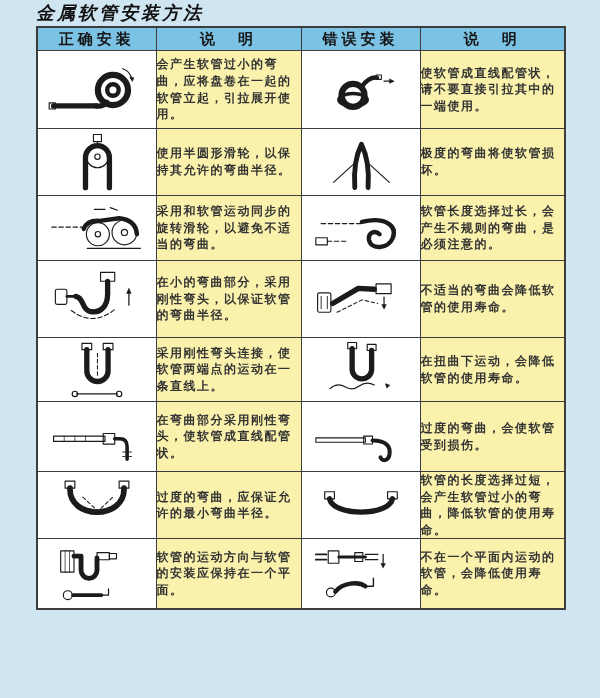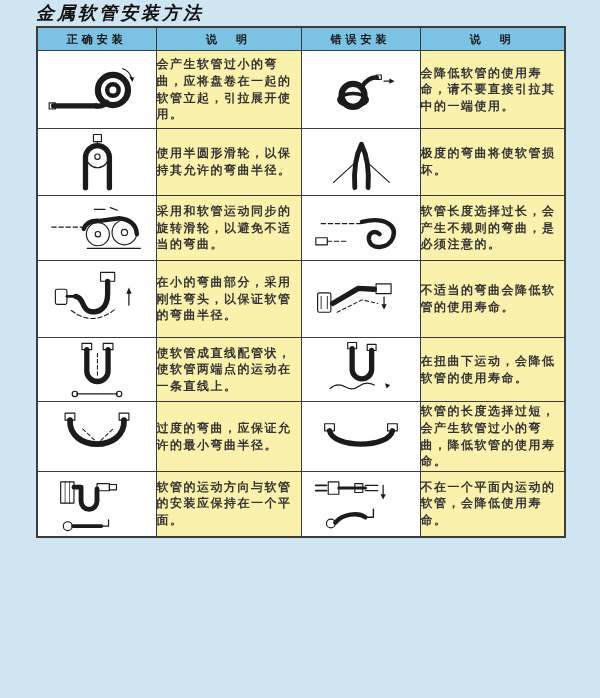--- a/index.html
+++ b/index.html
@@ -19,21 +19,21 @@
     position:absolute;left:36px;top:26px;width:528px;
     border-collapse:collapse;table-layout:fixed;
     border:2px solid var(--line,#3c3c3c);
   }
   table.install th, table.install td{
     border:1px solid var(--line,#3c3c3c);
     padding:0;vertical-align:middle;
   }
   th{
     background:var(--header-bg,#7cc2e4);
-    height:22px;font-size:11px;font-weight:bold;color:#151515;
+    height:22px;font-size:15px;font-weight:bold;color:#151515;
     letter-spacing:4px;text-align:center;
   }
   td.img{background:var(--cell-bg,#ffffff);text-align:center;}
   td.desc{
     background:var(--desc-bg,#faf2ac);
     font-size:12px;font-weight:bold;color:#333;
     letter-spacing:1.5px;line-height:1.38;
     padding:4px 7px 4px 9px;text-align:left;
   }
   tbody tr:nth-child(1){height:78px}
@@ -87,21 +87,21 @@
       <td class="img">
         <svg class="fig" viewBox="0 0 118 70">
           <circle cx="50" cy="41" r="13" stroke-width="7"></circle>
           <ellipse cx="50" cy="46" rx="16" ry="7" stroke-width="4"></ellipse>
           <path d="M60 31 Q68 20 77 21" stroke-width="5"></path>
           <rect x="76" y="18" width="6" height="5" stroke-width="1.2"></rect>
           <path d="M85 25 h9" stroke-width="1.4"></path>
           <path class="fill" d="M97 25 l-6 -3 v6 z"></path>
         </svg>
       </td>
-      <td class="desc">会降低软管的使用寿命，请不要直接引拉其中的一端使用。</td>
+      <td class="desc">使软管成直线配管状，请不要直接引拉其中的一端使用。</td>
     </tr>
 
     <tr>
       <td class="img">
         <svg class="fig" viewBox="0 0 118 70">
           <rect x="55" y="4" width="9" height="8" stroke-width="1.3"></rect>
           <path d="M59.5 12 V17" stroke-width="1.3"></path>
           <circle cx="59.5" cy="29" r="12.5" stroke-width="1.3"></circle>
           <circle cx="59.5" cy="29" r="3" stroke-width="1.3"></circle>
           <path d="M46 64 V30 A13.5 13.5 0 0 1 73 30 V64" stroke-width="6"></path>
@@ -175,33 +175,53 @@
         <svg class="fig" viewBox="0 0 118 70">
           <rect x="42" y="5" width="11" height="7" stroke-width="1.3"></rect>
           <rect x="66" y="5" width="11" height="7" stroke-width="1.3"></rect>
           <path d="M47.5 12 V36 A12 12 0 0 0 71.5 36 V12" stroke-width="6"></path>
           <path d="M59.5 16 V42" stroke-width="1.2" stroke-dasharray="4 3"></path>
           <path d="M36 62 H82" stroke-width="1.4"></path>
           <circle cx="34" cy="62" r="3" stroke-width="1.3"></circle>
           <circle cx="84" cy="62" r="3" stroke-width="1.3"></circle>
         </svg>
       </td>
-      <td class="desc">使软管成直线配管状，使软管两端点的运动在一条直线上。</td>
+      <td class="desc">采用刚性弯头连接，使软管两端点的运动在一条直线上。</td>
       <td class="img">
         <svg class="fig" viewBox="0 0 118 70">
           <rect x="44" y="4" width="10" height="7" stroke-width="1.3"></rect>
           <rect x="66" y="6" width="10" height="7" stroke-width="1.3"></rect>
           <path d="M49 11 V33 A11 11 0 0 0 71 35 V13" stroke-width="6"></path>
           <path d="M24 56 q8 -7 17 -2 q8 5 16 -1 q8 -6 17 -1" stroke-width="1.4"></path>
           <path class="fill" d="M92 52 l-6 -2 2 6 z"></path>
         </svg>
       </td>
       <td class="desc">在扭曲下运动，会降低软管的使用寿命。</td>
     </tr>
 
+    <tr>
+      <td class="img">
+        <svg class="fig" viewBox="0 0 118 70">
+          <rect x="10" y="34" width="58" height="6" stroke-width="1.3"></rect>
+          <path d="M22 34 v6 M34 34 v6 M46 34 v6" stroke-width="0.8"></path>
+          <rect x="66" y="31" width="13" height="12" stroke-width="1.3"></rect>
+          <path d="M79 37 h6 q8 0 8 9 V60" stroke-width="4"></path>
+          <path d="M88 52 h10 M88 57 h10" stroke-width="1"></path>
+        </svg>
+      </td>
+      <td class="desc">在弯曲部分采用刚性弯头，使软管成直线配管状。</td>
+      <td class="img">
+        <svg class="fig" viewBox="0 0 118 70">
+          <rect x="8" y="36" width="56" height="5" stroke-width="1.2"></rect>
+          <rect x="62" y="34" width="10" height="9" stroke-width="1.2"></rect>
+          <path d="M72 39 C88 39 93 46 91 56 C89.5 62 83 63 81 58" stroke-width="4.5"></path>
+        </svg>
+      </td>
+      <td class="desc">过度的弯曲，会使软管受到损伤。</td>
+    </tr>
 
     <tr>
       <td class="img">
         <svg class="fig" viewBox="0 0 118 70">
           <rect x="23" y="8" width="11" height="8" stroke-width="1.3"></rect>
           <rect x="84" y="8" width="11" height="8" stroke-width="1.3"></rect>
           <path d="M28.5 16 C27 52 91 52 89.5 16" stroke-width="6.5"></path>
           <path d="M43 26 L60 42 L77 26" stroke-width="1.2" stroke-dasharray="4 3"></path>
         </svg>
       </td>

